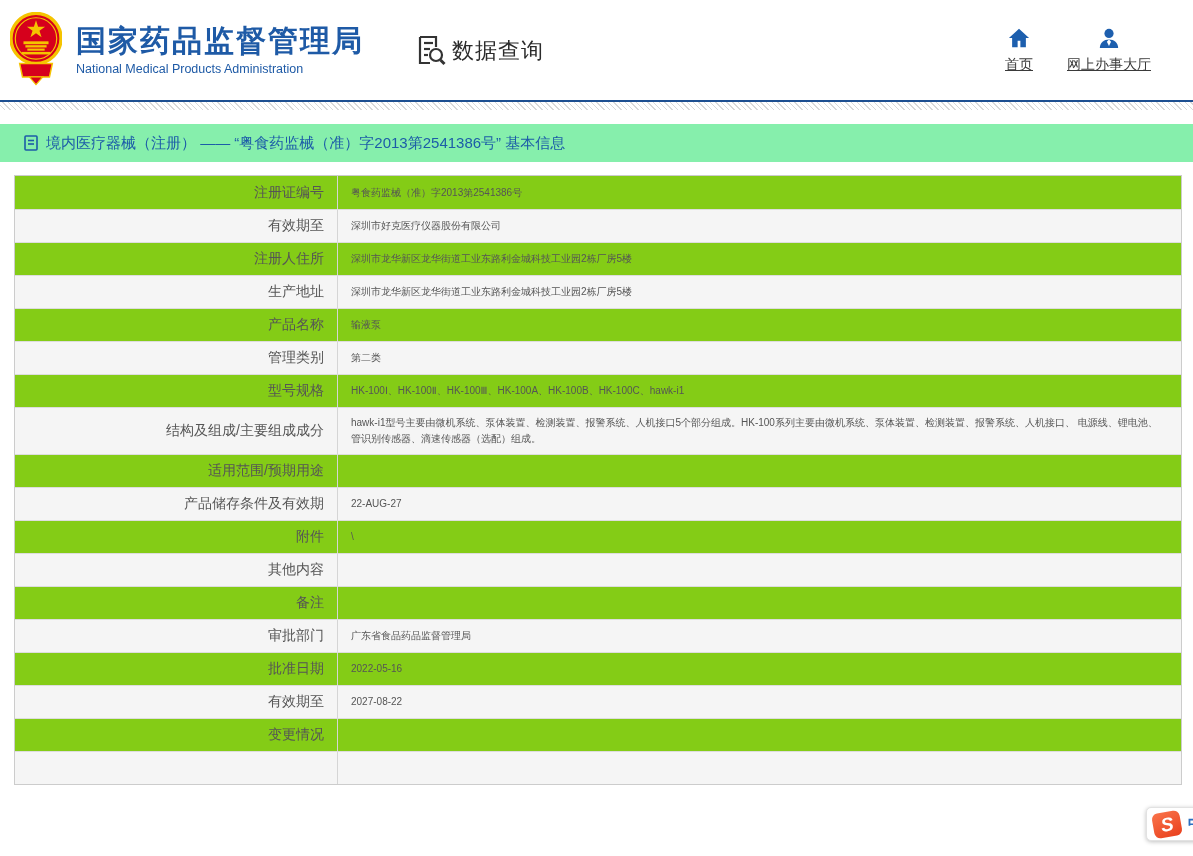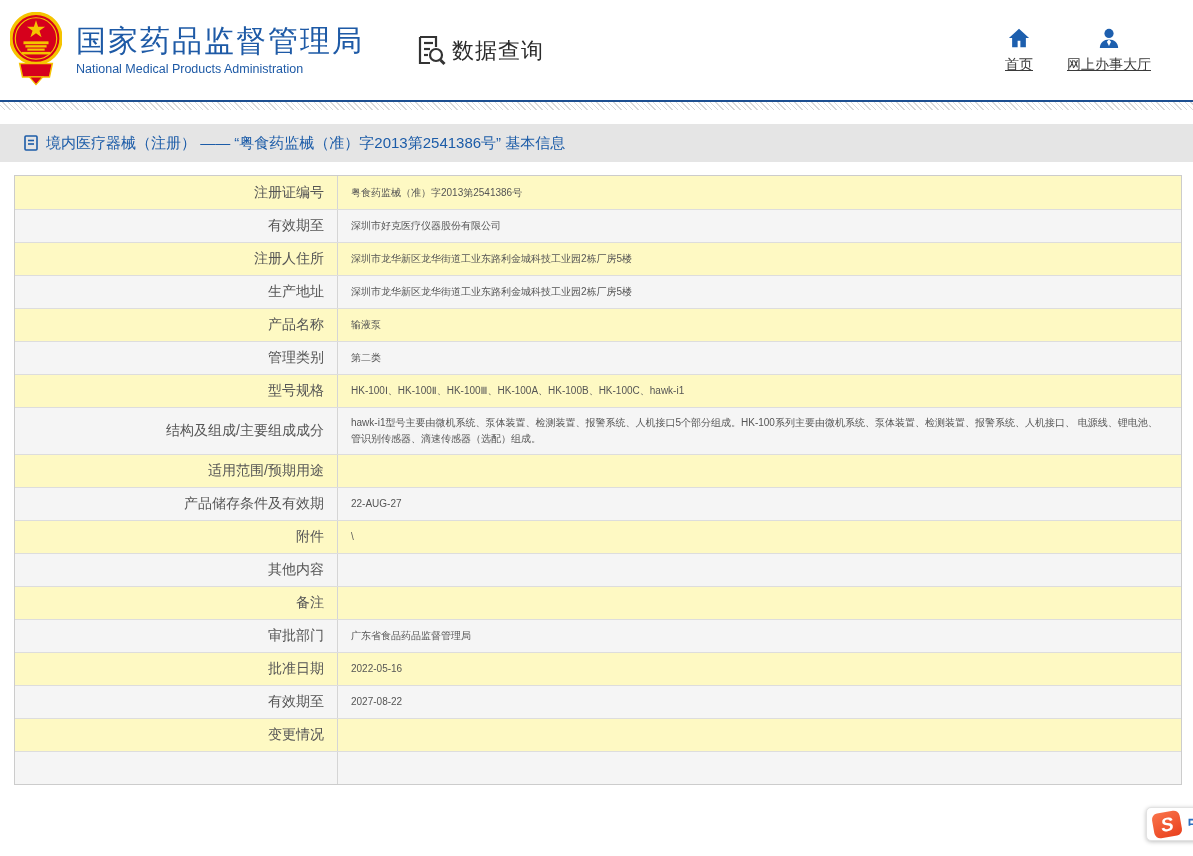--- a/index.html
+++ b/index.html
@@ -14,58 +14,58 @@
   
   .header {
     height: 100px;
     display: flex;
     align-items: center;
     background: #fff;
   }
   .logo-group { display: flex; align-items: center; margin-left: 10px; }
   .emblem { width: 52px; height: 76px; flex: 0 0 auto; }
   .org-names { margin-left: 14px; display: flex; flex-direction: column; }
-  .org-zh { font-size: 30px; font-weight: normal; color: #1e5aa6; letter-spacing: 2px; line-height: 1.1; }
+  .org-zh { font-size: 30px; font-weight: bold; color: #1e5aa6; letter-spacing: 2px; line-height: 1.1; }
   .org-en { font-size: 12.5px; color: #1e5aa6; margin-top: 5px; }
   .query { display: flex; align-items: flex-end; margin-left: 52px; cursor: pointer; }
   .query svg { width: 30px; height: 32px; }
   .query-label { font-size: 22px; color: #2b2b2b; margin-left: 6px; letter-spacing: 1px; }
   .top-nav { margin-left: auto; margin-right: 42px; display: flex; gap: 34px; }
   .nav-item { display: flex; flex-direction: column; align-items: center; cursor: pointer; }
   .nav-item svg { width: 22px; height: 22px; }
   .nav-label { font-size: 14px; color: #3a3a3a; margin-top: 7px; text-decoration: underline; }
 
   
   .blue-line { height: 2px; background: #1d4f91; }
   .hatch-band {
     height: 8px;
     background: repeating-linear-gradient(45deg, #ffffff 0px, #ffffff 3px, #d9d9d9 3px, #d9d9d9 4px);
   }
   .white-gap { height: 14px; background: #fff; }
 
   
   .crumb-bar {
     height: 38px;
-    background: #e5e5e5;
+    background: #86efac;
     display: flex;
     align-items: center;
     padding-left: 24px;
   }
   .crumb-bar svg { width: 14px; height: 16px; flex: 0 0 auto; }
   .crumb-text { margin-left: 8px; font-size: 15px; color: #1c5ca8; }
 
   .gap-below-crumb { height: 13px; background: #fff; }
 
   
   .info-table {
     margin: 0 11px 0 14px;
     border: 1px solid #cccccc;
     background: #fff;
   }
-  .trow { display: flex; border-top: 1px solid #dddddd; min-height: 33px; background: #fef9c3; }
+  .trow { display: flex; border-top: 1px solid #dddddd; min-height: 33px; background: #84cc16; }
   .trow:first-child { border-top: none; }
   .trow:nth-child(even) { background: #f5f5f5; }
   .tlabel {
     width: 323px;
     flex: 0 0 323px;
     border-right: 1px solid #d5d5d5;
     display: flex;
     align-items: center;
     justify-content: flex-end;
     padding: 6px 13px 6px 8px;

